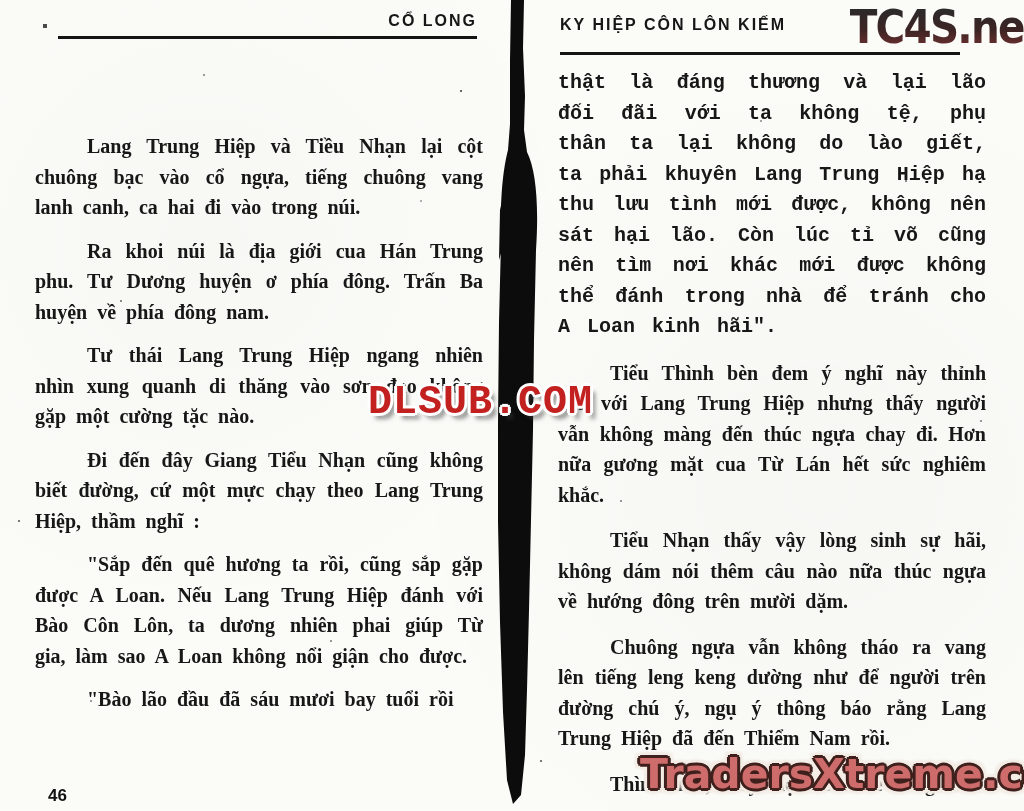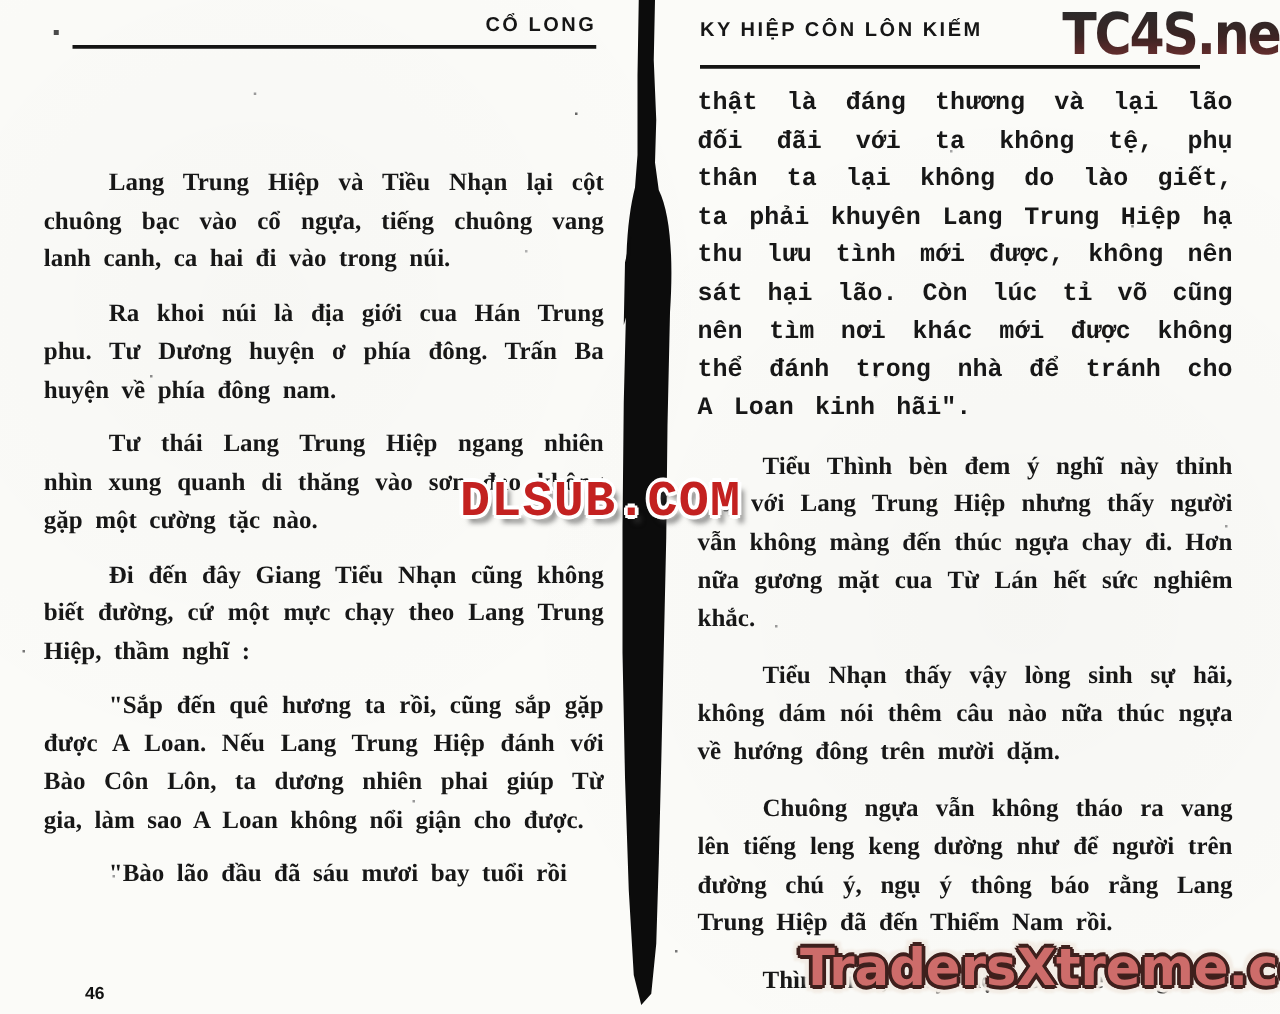--- a/index.html
+++ b/index.html
@@ -46,21 +46,21 @@
   }
   .textcol p{margin:0 0 13px 0;text-indent:52px;}
   .col-left{left:35px;top:85px;width:448px;margin-top:46px;}
   .col-right{left:558px;top:68px;width:428px;}
   .col-right p{margin-bottom:15px;}
   .col-right p.no-indent{text-indent:0;font-family:Liberation Mono, monospace;}
 
   .pagenum{
     position:absolute;left:48px;top:786px;
     font-family:"Liberation Sans", sans-serif;
-    font-weight:bold;font-size:14px;color:#111;margin-left:20px;
+    font-weight:bold;font-size:17px;color:#111;
   }
 
   
   .gutter{position:absolute;left:0;top:0;z-index:5;}
 
   
   .wm{position:absolute;white-space:nowrap;z-index:9;}
   .wm-tc4s{
     left:826px;top:0px;width:198px;text-align:right;
     font-family:"DejaVu Sans", sans-serif;

